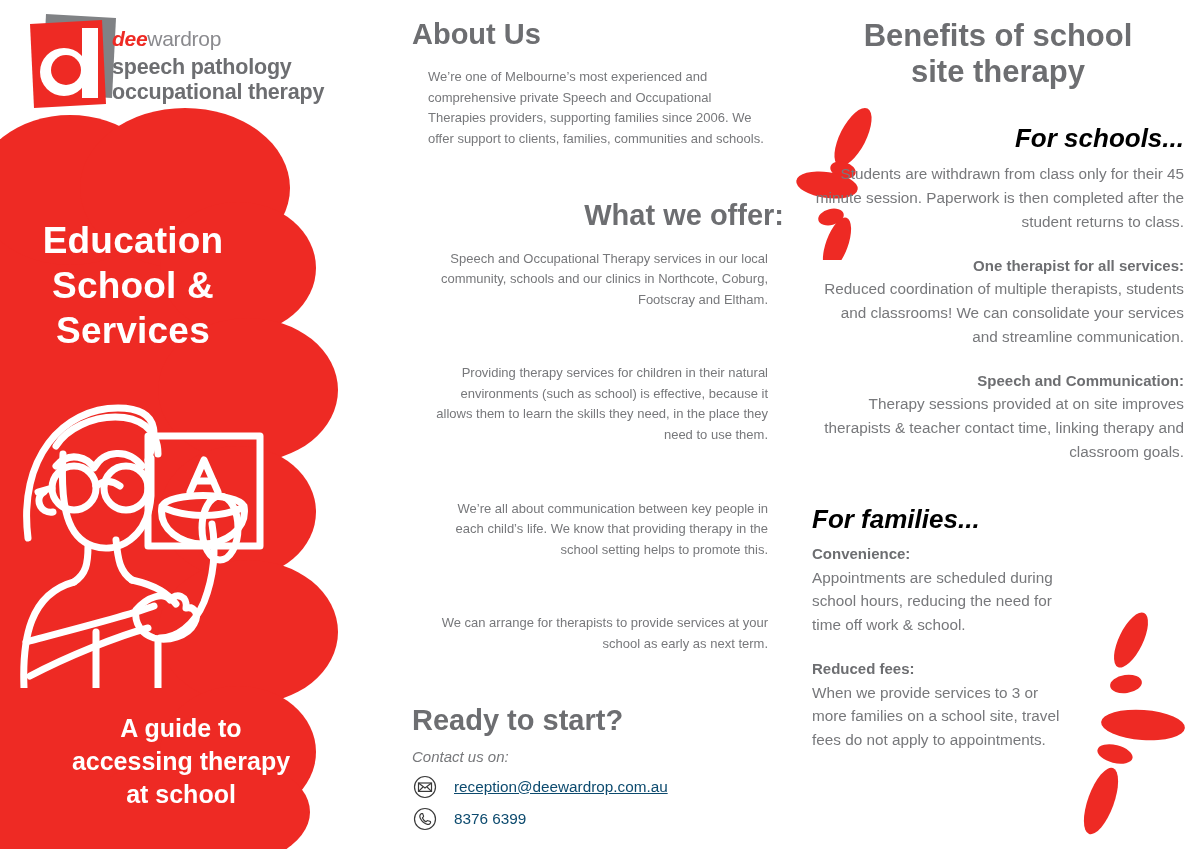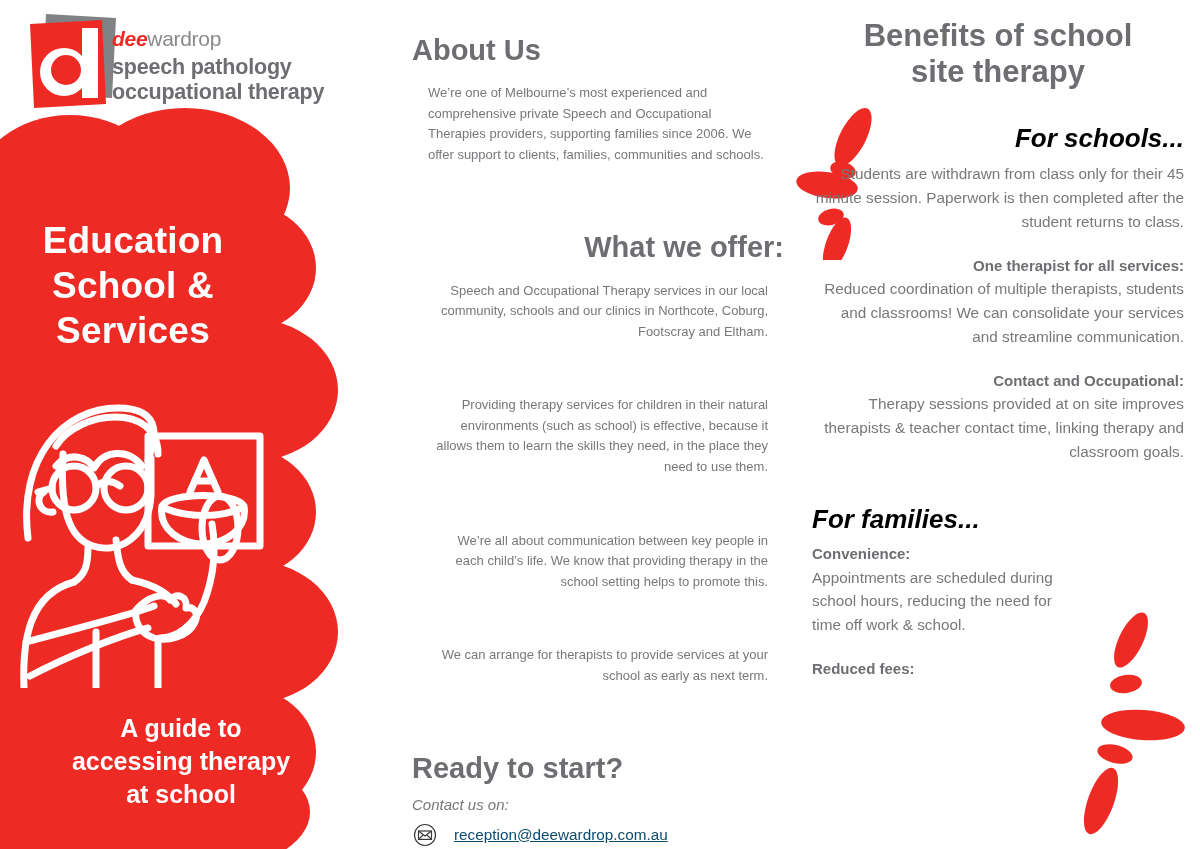--- a/index.html
+++ b/index.html
@@ -51,21 +51,21 @@
   }
   .logo-line2{margin-top:6px;}
 
   
   .col-mid{
     position:absolute;left:412px;top:18px;width:372px;
     color:#6d6e71;z-index:4;
   }
   .h-big{
     font-size:29px;font-weight:bold;color:#6d6e71;line-height:1.15;
-    margin:16px 0 10px 0;
+    margin:0 0 10px 0;
   }
   .h-big.right{text-align:right;}
   .p-body{
     font-size:13px;line-height:1.58;color:#77787b;margin:16px;
   }
   .p-body.right{text-align:right;}
   .gap-lg{height:34px;}
   .gap-md{height:21px;}
 
   .contact-label{font-size:15px;color:#77787b;margin:0 0 9px 0;font-style:italic;}
@@ -286,30 +286,31 @@
 
     <p class="blk-body right">Students are withdrawn from class only for their 45 minute session.  Paperwork is then completed after the student returns to class.</p>
 
     <div class="gap-md"></div>
 
     <p class="sub-bold right">One therapist for all services:</p>
     <p class="blk-body right">Reduced coordination of multiple therapists, students and classrooms!  We can consolidate your services and streamline communication.</p>
 
     <div class="gap-md"></div>
 
-    <p class="sub-bold right">Contact and Occupational:</p>
+    <p class="sub-bold right">Speech and Communication:</p>
     <p class="blk-body right">Therapy sessions provided at on site improves therapists &amp; teacher contact time, linking therapy and classroom goals.</p>
 
     <div style="height:40px"></div>
 
     <h3 class="h-ital">For families...</h3>
 
     <div style="width:258px">
       <p class="sub-bold">Convenience:</p>
       <p class="blk-body"> Appointments are scheduled during school hours, reducing the need for time off work &amp; school.</p>
 
       <div class="gap-md"></div>
 
       <p class="sub-bold">Reduced fees:</p>
+      <p class="blk-body">When we provide services to 3 or more families on a school site, travel fees do not apply to appointments.</p>
     </div>
   </div>
 
 </div>
 
 </body></html>

